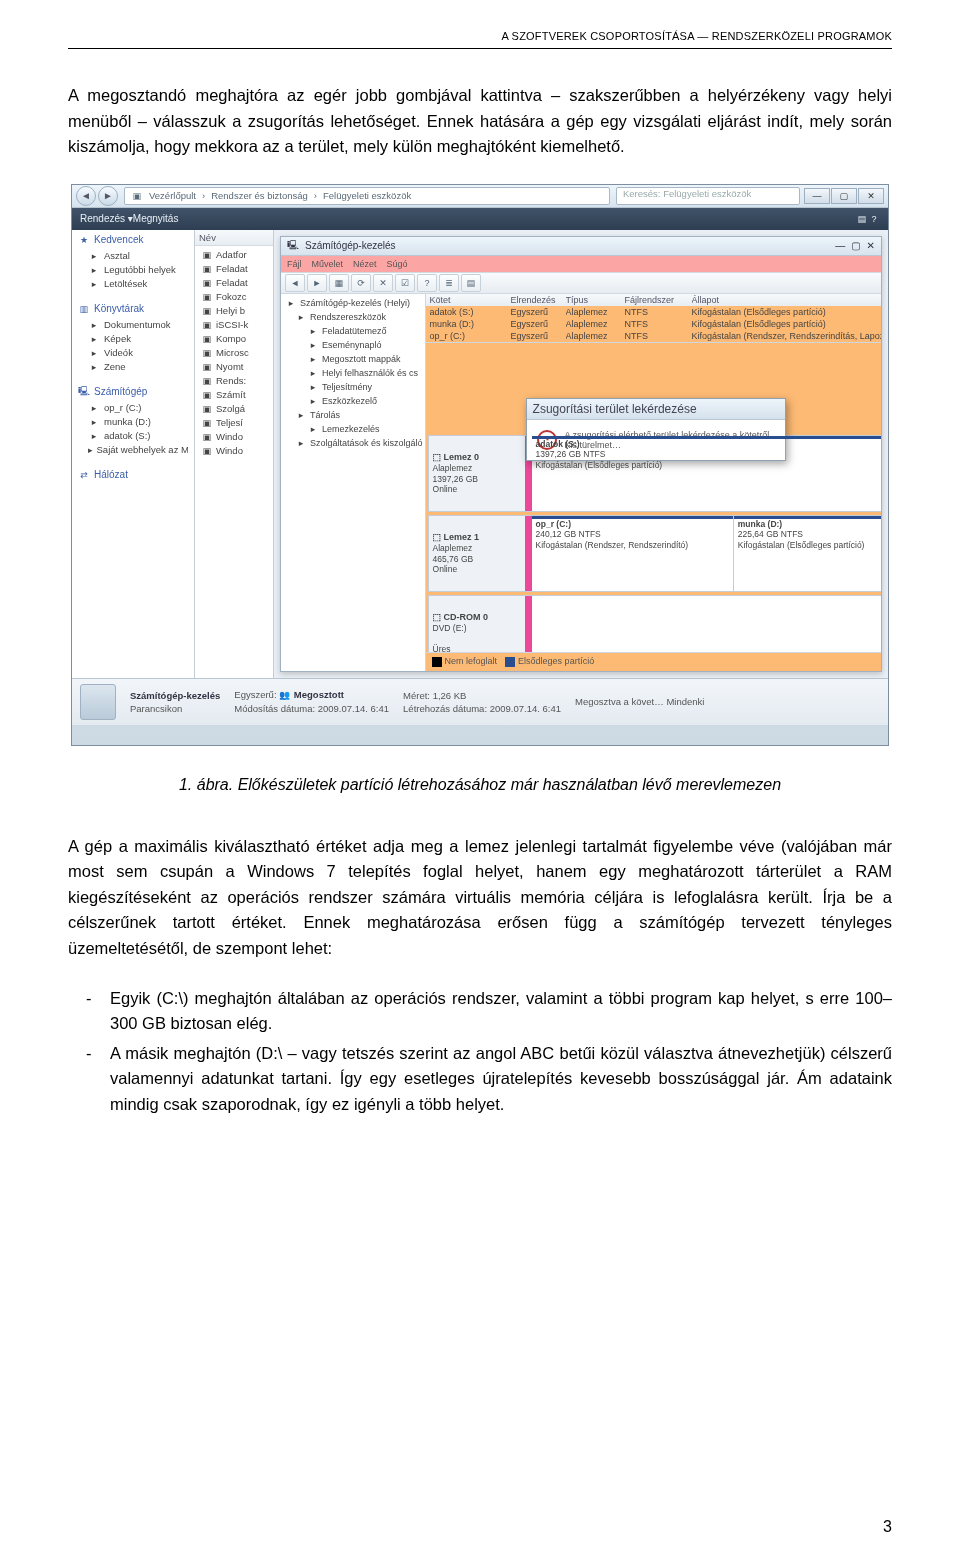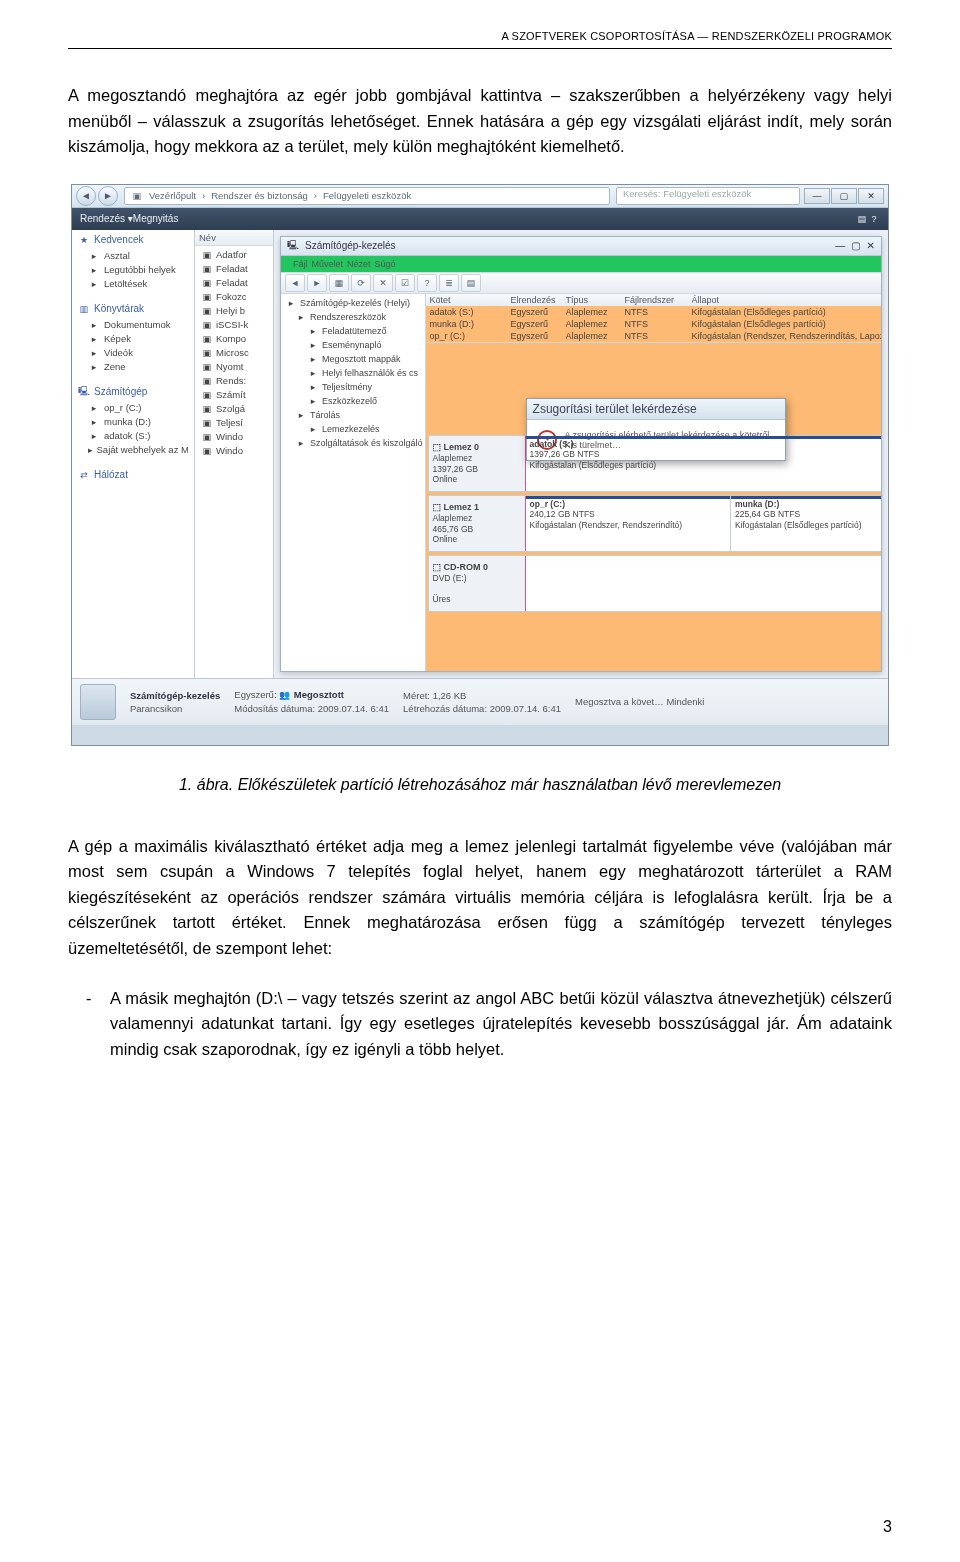--- a/index.html
+++ b/index.html
@@ -28,41 +28,41 @@
   .leftpane .ghead{color:#3a5ea9;font-size:10px;margin-bottom:3px;display:flex;align-items:center;gap:4px}
   .leftpane .itm{display:flex;align-items:center;gap:4px;padding:1px 0 1px 10px;color:#444;white-space:nowrap;overflow:hidden;text-overflow:clip}
   .ic{width:12px;height:12px;display:inline-flex;align-items:center;justify-content:center;font-size:9px}
   .midpane{width:78px;background:#fff;border-right:1px solid #c3cdd6;overflow:hidden}
   .midpane .col{padding:2px 2px}
   .midpane .hd{background:linear-gradient(#f7fafc,#e7edf2);border-bottom:1px solid #d3dbe2;padding:2px 4px;color:#556}
   .midpane .ri{padding:1px 2px 1px 4px;display:flex;align-items:center;gap:3px;white-space:nowrap;overflow:hidden;color:#444}
   .inner{flex:1;background:#e9eff4;position:relative;display:flex}
   .innerwin{position:absolute;left:6px;top:6px;right:6px;bottom:6px;background:#f6f9fb;border:1px solid #9fb1c2;display:flex;flex-direction:column;box-shadow:0 2px 6px rgba(0,0,0,.2)}
   .innerwin .ihdr{height:18px;background:linear-gradient(#eef5fb,#d7e3ee);border-bottom:1px solid #bac8d4;display:flex;align-items:center;padding:0 6px;gap:6px;font-size:10px;color:#334}
-  .innerwin .imenu{height:16px;background:#22c55e;border-bottom:1px solid #d3dbe2;display:flex;align-items:center;padding:0 12px;gap:4px;font-size:9px;color:#555}
+  .innerwin .imenu{height:16px;background:#fca5a5;border-bottom:1px solid #d3dbe2;display:flex;align-items:center;padding:0 6px;gap:10px;font-size:9px;color:#555}
   .innerwin .itool{height:20px;background:linear-gradient(#f9fbfd,#e6ecf1);border-bottom:1px solid #cfd8e0;display:flex;align-items:center;padding:0 4px;gap:2px}
   .tb{width:18px;height:16px;border:1px solid #c7d1da;background:linear-gradient(#fdfefe,#e9eff4);border-radius:2px;display:flex;align-items:center;justify-content:center;font-size:9px;color:#567}
   .ibody{flex:1;display:flex;overflow:hidden}
   .itree{width:140px;background:#fff;border-right:1px solid #cfd8e0;padding:2px;font-size:9px;color:#444}
   .itree .nd{padding:1px 0 1px 2px;display:flex;align-items:center;gap:3px;white-space:nowrap}
   .itree .nd.l1{padding-left:12px}
   .itree .nd.l2{padding-left:24px}
   .icenter{flex:1;background:#fdba74;position:relative;display:flex;flex-direction:column}
   .voltab{border-bottom:1px solid #cfd8e0}
   .voltab .rw{display:flex;font-size:9px;color:#444;padding:1px 4px;gap:3px}
   .voltab .rw.hd2{background:linear-gradient(#f7fafc,#e7edf2);color:#556}
   .voltab .rw span{overflow:hidden;white-space:nowrap}
   .voltab .c1{width:78px}.voltab .c2{width:52px}.voltab .c3{width:56px}.voltab .c4{width:64px}.voltab .c5{flex:1}
   .popup{position:absolute;left:100px;top:104px;width:258px;background:#fff;border:1px solid #8ea2b4;box-shadow:2px 3px 8px rgba(0,0,0,.35)}
   .popup .pttl{height:20px;background:linear-gradient(#eef5fb,#d4e1ec);border-bottom:1px solid #b8c6d2;display:flex;align-items:center;padding:0 6px;font-size:12px;color:#445}
   .popup .pbody{padding:10px;display:flex;align-items:flex-start;gap:8px;font-size:9px;color:#555}
   .shield{width:16px;height:16px;border-radius:50%;border:2px solid #b33;display:flex;align-items:center;justify-content:center;color:#b33;font-size:10px;flex-shrink:0}
   .diskarea{flex:1;overflow:auto;padding:2px}
   .diskrow{display:flex;border:1px solid #c3cdd6;margin-bottom:3px;background:#fff}
-  .diskhead{width:88px;background:#eef2f6;border-right:1px solid #ec4899;padding:6px 4px;font-size:8.5px;color:#444;line-height:1.25}
+  .diskhead{width:88px;background:#eef2f6;border-right:7px solid #ec4899;padding:16px 4px;font-size:8.5px;color:#444;line-height:1.25}
   .diskhead b{font-size:9px}
   .diskparts{flex:1;display:flex}
   .part{border-right:1px solid #c3cdd6;padding:3px 4px;font-size:8.5px;line-height:1.25;color:#444;position:relative}
   .part .bar{position:absolute;left:0;top:0;height:3px;background:#2a4d8f;right:0}
   .legend{height:18px;border-top:1px solid #cfd8e0;display:flex;align-items:center;gap:8px;padding:0 6px;font-size:9px;color:#555}
   .legend .sw{width:10px;height:10px;display:inline-block;margin-right:3px;vertical-align:middle}
   .details{height:46px;background:linear-gradient(#f2f6fa,#e3eaf0);border-top:1px solid #b9c6d2;display:flex;align-items:center;padding:0 8px;gap:14px;font-size:9.5px;color:#555}
   .details .big{width:34px;height:34px;background:linear-gradient(#dce6ef,#b9cad9);border:1px solid #9fb1c2;border-radius:3px}
   .details .col2{display:flex;flex-direction:column;gap:2px}
   .details b{color:#334}
@@ -265,20 +265,24 @@
                       <div class="part" style="flex: 48 1 0%;"><div class="bar"></div><b>munka (D:)</b><br>225,64 GB NTFS<br>Kifogástalan (Elsődleges partíció)</div>
                     </div>
                   </div>
                   <div class="diskrow">
                     <div class="diskhead"><b>⬚ CD-ROM 0</b><br>DVD (E:)<br><br>Üres</div>
                     <div class="diskparts">
                       <div class="part" style="flex: 1 1 0%;">&nbsp;</div>
                     </div>
                   </div>
                 </div>
+            <div class="legend">
+              <span><span class="sw" style="background:#000"></span><span>Nem lefoglalt</span></span>
+              <span><span class="sw" style="background:#2a4d8f"></span><span>Elsődleges partíció</span></span>
+            </div>
           </div>
 
         </div>
       </div>
     </div>
   </div>
   <div class="details">
     <div class="big"></div>
     <div class="col2">
       <b>Számítógép-kezelés</b>
@@ -296,17 +300,18 @@
       <span><span>Megosztva a követ…</span> <span>Mindenki</span></span>
     </div>
   </div>
 </div>
 
 <p class="caption">1. ábra. Előkészületek partíció létrehozásához már használatban lévő merevlemezen</p>
 
 <p class="body-text">A gép a maximális kiválasztható értéket adja meg a lemez jelenlegi tartalmát figyelembe véve (valójában már most sem csupán a Windows 7 telepítés foglal helyet, hanem egy meghatározott tárterület a RAM kiegészítéseként az operációs rendszer számára virtuális memória céljára is lefoglalásra került. Írja be a célszerűnek tartott értéket. Ennek meghatározása erősen függ a számítógép tervezett tényleges üzemeltetésétől, de szempont lehet:</p>
 
 <ul class="bul" id="bullets">
+      <li>Egyik (C:\) meghajtón általában az operációs rendszer, valamint a többi program kap helyet, s erre 100–300 GB biztosan elég.</li>
       <li>A másik meghajtón (D:\ – vagy tetszés szerint az angol ABC betűi közül választva átnevezhetjük) célszerű valamennyi adatunkat tartani. Így egy esetleges újratelepítés kevesebb bosszúsággal jár. Ám adataink mindig csak szaporodnak, így ez igényli a több helyet.</li>
     </ul>
 
 <div class="pagenum">3</div>
 </div>
 
 </body></html>

